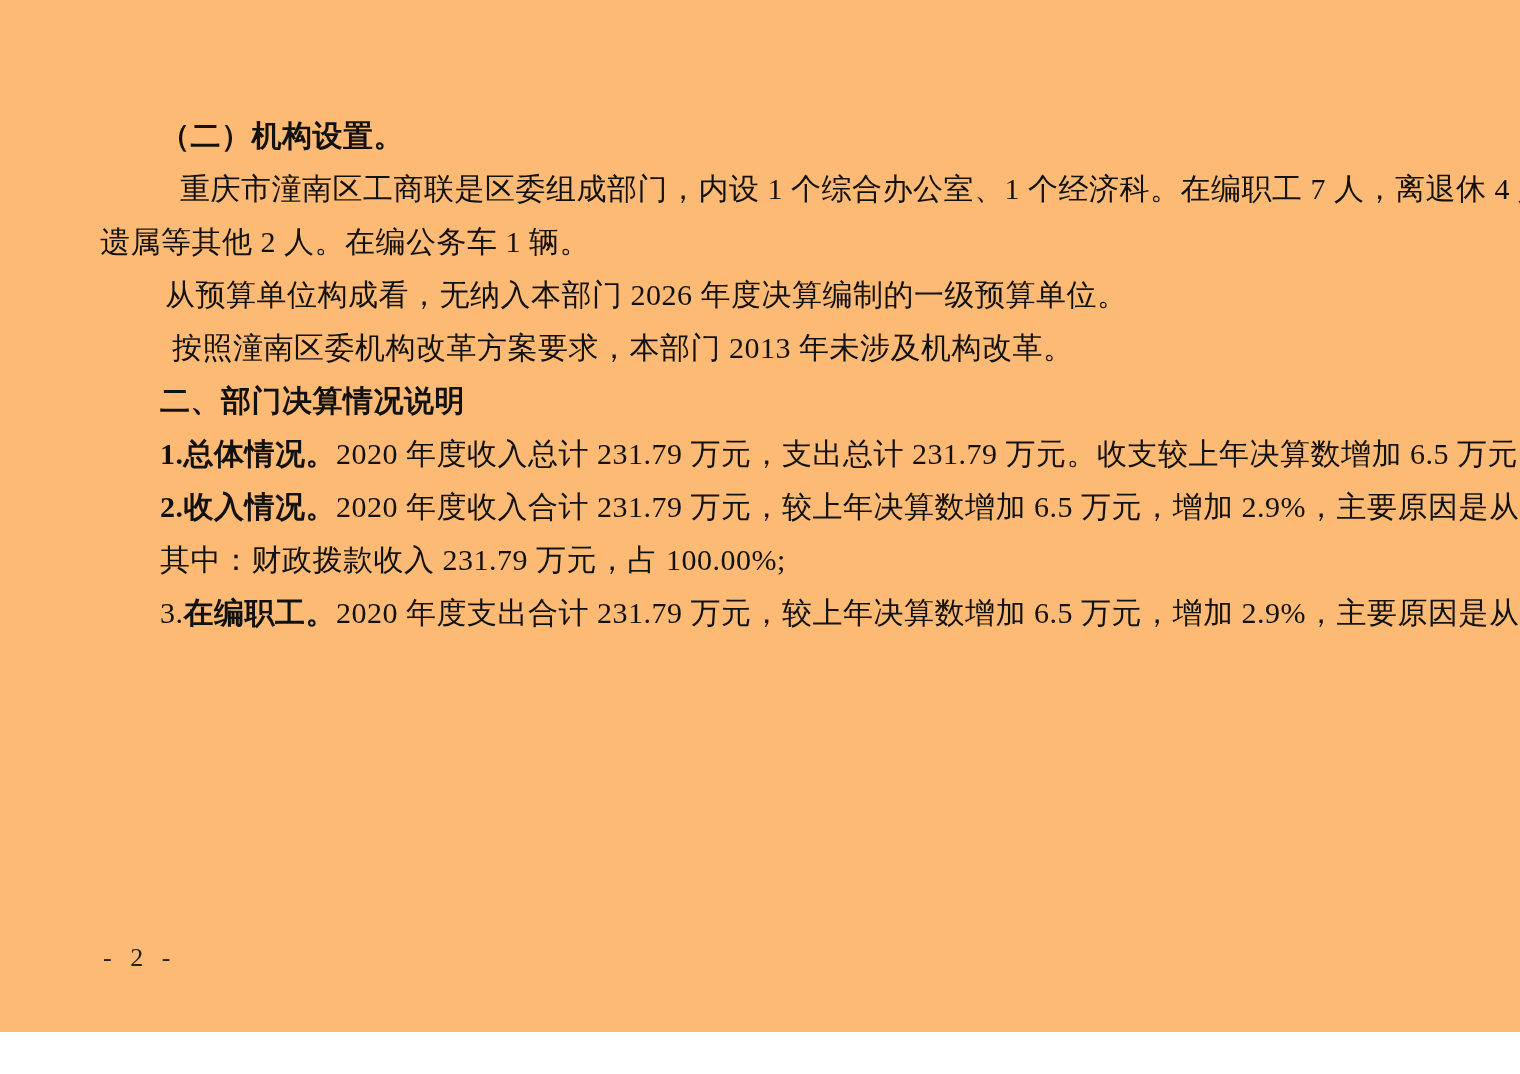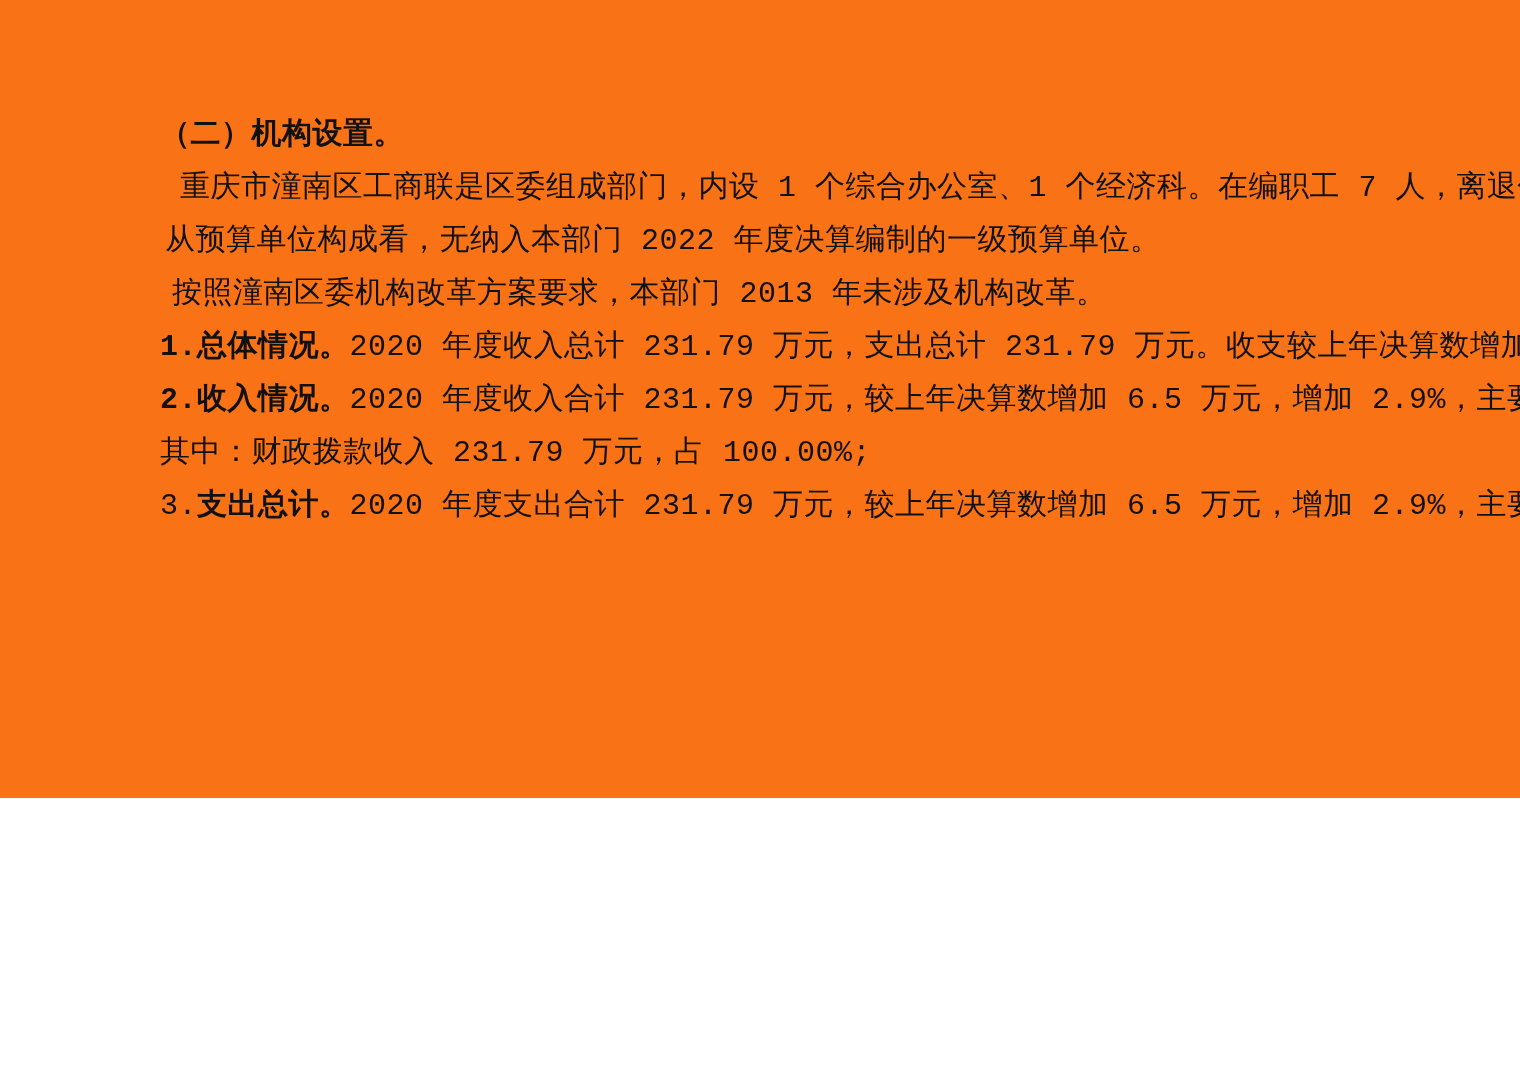--- a/index.html
+++ b/index.html
@@ -3,24 +3,24 @@
 <meta charset="utf-8">
 <style>
   html, body {
     margin: 0;
     padding: 0;
     background: #ffffff;
   }
   .page {
     position: relative;
     width: 1520px;
-    height: 798px;
-    background: #f97316;
+    height: 1032px;
+    background: #fdba74;
     overflow: hidden;
-    font-family: Liberation Mono, monospace;
+    font-family: Liberation Serif, serif;
     color: #111111;
   }
   .content {
     position: absolute;
     left: 100px;
     top: 109px;
     width: 1330px;
   }
   .line {
     height: 53px;
@@ -52,41 +52,43 @@
 </head>
 <body>
 
 <div class="page">
   <div class="content">
 
     <div class="line heading ind-60">（二）机构设置。</div>
 
     <div class="line ind-80">重庆市潼南区工商联是区委组成部门，内设 1 个综合办公室、1 个经济科。在编职工 7 人，离退休 4 人，</div>
 
+    <div class="line">遗属等其他 2 人。在编公务车 1 辆。</div>
 
 
-    <div class="line ind-65">从预算单位构成看，无纳入本部门 2022 年度决算编制的一级预算单位。</div>
+    <div class="line ind-65">从预算单位构成看，无纳入本部门 2026 年度决算编制的一级预算单位。</div>
 
 
     <div class="line ind-72">按照潼南区委机构改革方案要求，本部门 2013 年未涉及机构改革。</div>
 
+    <div class="line heading ind-60">二、部门决算情况说明</div>
 
 
     <div class="line ind-60">
       <span class="b">1.</span><span class="b">总体情况。</span><span>2020 年度收入总计 231.79 万元，支出总计 231.79 万元。收支较上年决算数增加 6.5 万元、增</span>
     </div>
 
 
     <div class="line ind-60">
       <span class="b">2.</span><span class="b">收入情况。</span><span>2020 年度收入合计 231.79 万元，较上年决算数增加 6.5 万元，增加 2.9%，主要原因是从其他</span>
     </div>
 
 
     <div class="line ind-60">其中：财政拨款收入 231.79 万元，占 100.00%;</div>
 
     <div class="line ind-60">
-      <span>3.</span><span class="b">支出总计。</span><span>2020 年度支出合计 231.79 万元，较上年决算数增加 6.5 万元，增加 2.9%，主要原因是从其他</span>
+      <span>3.</span><span class="b">在编职工。</span><span>2020 年度支出合计 231.79 万元，较上年决算数增加 6.5 万元，增加 2.9%，主要原因是从其他</span>
     </div>
 
   </div>
 
   <div class="page-number">- 2 -</div>
 </div>
 
 </body></html>

